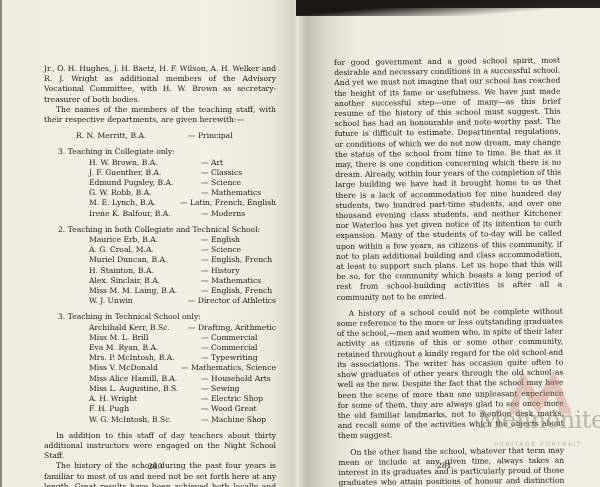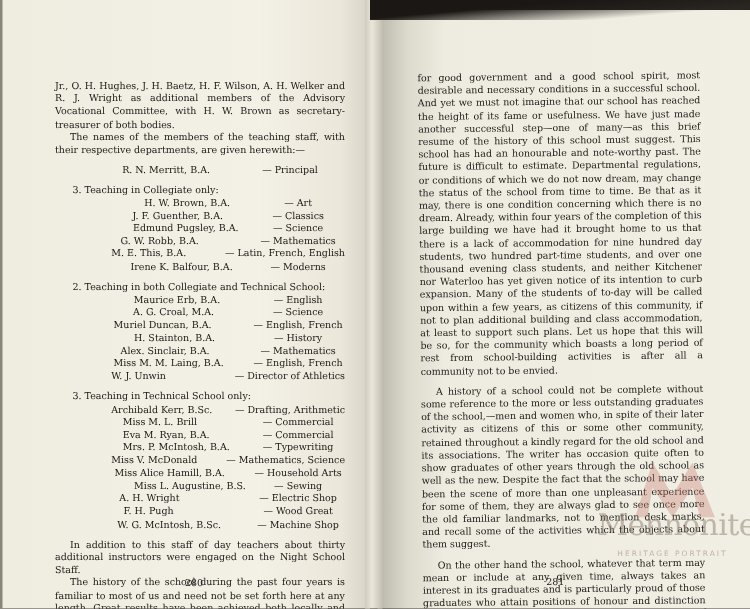--- a/index.html
+++ b/index.html
@@ -25,21 +25,21 @@
   .top-shadow {
     position:absolute; left:296px; top:0; width:304px; height:16px;
     background:linear-gradient(175deg,#1a1714 0%,#1a1714 35%,rgba(26,23,20,0) 75%);
   }
   .text-block { position:absolute; color:#1c1a17; font-size:7.6px; line-height:10.2px; }
   .left-text { left:44px; top:64px; width:232px; }
   .right-text { left:334px; top:58px; width:226px; transform:rotate(-0.6deg); transform-origin:0 0; }
   p { margin:0; text-align:justify; }
   p.indent { text-indent:12px; }
   .spacer { height:6px; }
-  .principal-row, .staff-row { display:flex;justify-content:center; }
+  .principal-row, .staff-row { display:flex; }
   .principal-row { margin-left:32px; }
   .principal-row .name { width:112px; }
   .section-head { margin-left:14px; margin-top:6px; }
   .staff-row { margin-left:45px; }
   .staff-row .name { width:112px; white-space:nowrap; }
   .staff-row .dept { white-space:nowrap; }
   .page-num { position:absolute; font-size:7.6px; color:#1c1a17; }
   .pn-left { left:148px; top:462px; }
   .pn-right { left:437px; top:461px; }
   .watermark { position:absolute; left:478px; top:370px; width:122px; height:117px; }
@@ -86,21 +86,21 @@
         </div>
       <div class="staff-row">
           <span class="name">Edmund Pugsley, B.A.</span>
           <span class="dept">— Science</span>
         </div>
       <div class="staff-row">
           <span class="name">G. W. Robb, B.A.</span>
           <span class="dept">— Mathematics</span>
         </div>
       <div class="staff-row">
-          <span class="name">M. E. This, B.A.</span>
+          <span class="name">M. E. Lynch, B.A.</span>
           <span class="dept">— Latin, French, English</span>
         </div>
       <div class="staff-row">
           <span class="name">Irene K. Balfour, B.A.</span>
           <span class="dept">— Moderns</span>
         </div>
     </div>
 
     <div class="section-head">2. Teaching in both Collegiate and Technical School:</div>
     <div class="staff-list">

